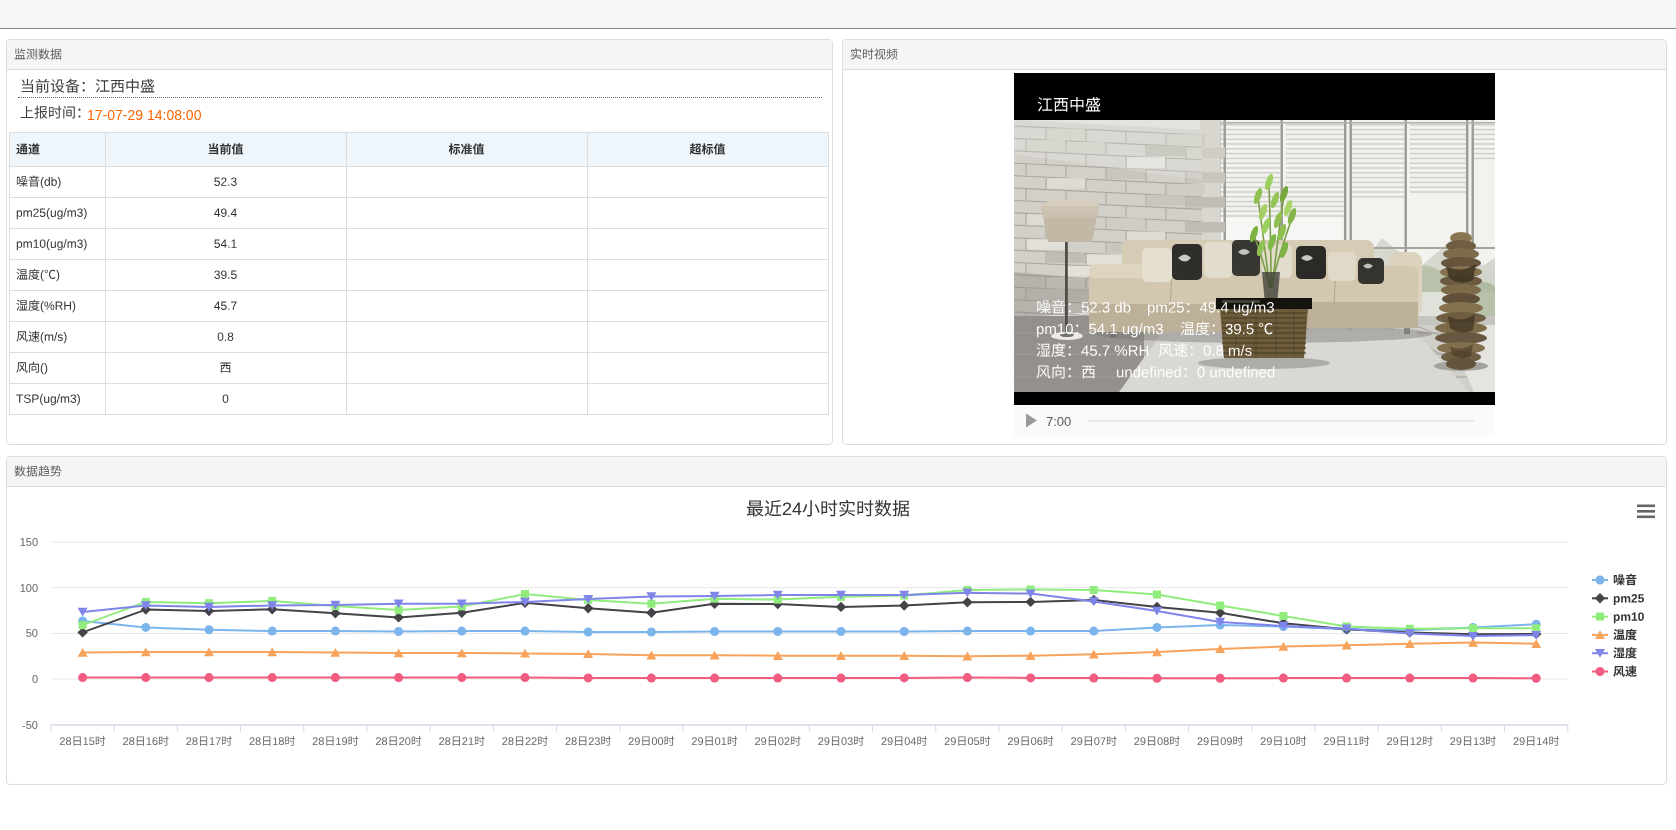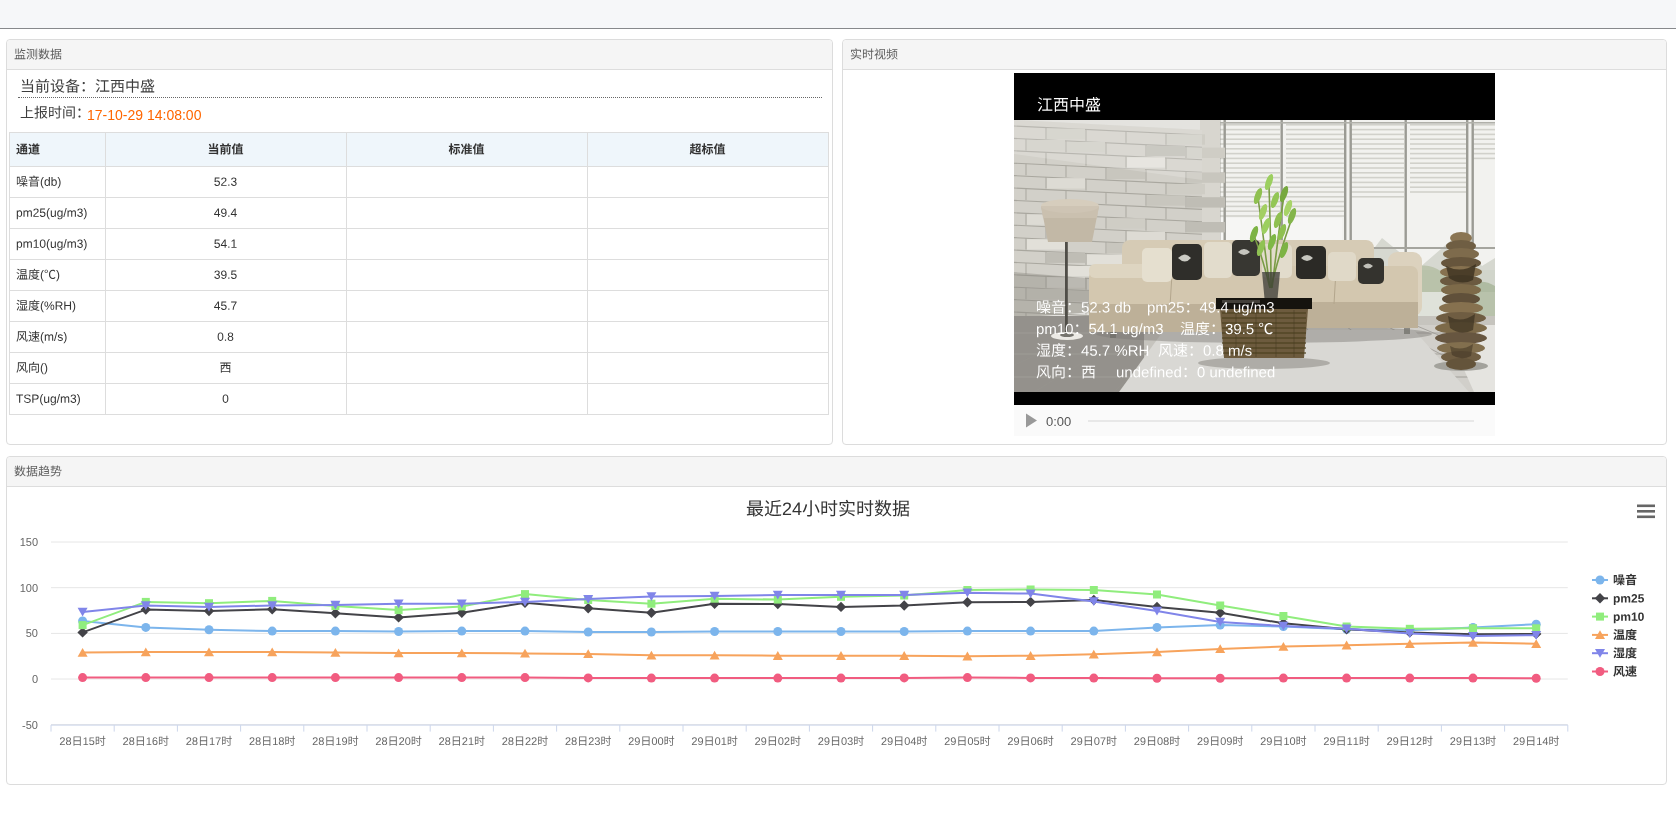--- a/index.html
+++ b/index.html
@@ -20,21 +20,21 @@
 .overlay { position:absolute; left:0; top:0; z-index:10; }
 </style>
 </head>
 <body>
 <div class="topbar"></div>
 
 <div class="panel" style="left:6px; top:39px; width:827px; height:406px;">
   <div class="phead"></div>
 </div>
 <div class="dotline"></div>
-<div class="time">17-10-29 14:08:00</div>
+<div class="time">17-07-29 14:08:00</div>
 <table class="mon">
   <colgroup>
       <col style="width:96px">
       <col style="width:241px">
       <col style="width:241px">
       <col style="width:241px">
     </colgroup>
   <tbody>
       <tr>
         <th></th>
@@ -91,21 +91,21 @@
         <td></td>
       </tr>
 </tbody>
   </table>
 
 <div class="panel" style="left:842px; top:39px; width:825px; height:406px;">
   <div class="phead"></div>
 </div>
 <div class="vbox"></div>
 <div class="vctrl"></div>
-<div class="vtime">0:00</div>
+<div class="vtime">7:00</div>
 <div class="vtrack"></div>
 
 <div class="panel" style="left:6px; top:456px; width:1661px; height:329px;">
   <div class="phead"></div>
 </div>
 
 <svg class="overlay" width="1676" height="830" viewBox="0 0 1676 830">
 <defs>
       <path id="q0" d="M0.05 0V-0.062Q0.075 -0.119 0.111 -0.163Q0.147 -0.207 0.187 -0.242Q0.226 -0.277 0.265 -0.308Q0.304 -0.338 0.335 -0.368Q0.366 -0.398 0.385 -0.432Q0.405 -0.465 0.405 -0.507Q0.405 -0.563 0.372 -0.595Q0.338 -0.626 0.279 -0.626Q0.223 -0.626 0.187 -0.595Q0.15 -0.565 0.144 -0.51L0.054 -0.518Q0.064 -0.601 0.124 -0.649Q0.185 -0.698 0.279 -0.698Q0.383 -0.698 0.439 -0.649Q0.495 -0.6 0.495 -0.51Q0.495 -0.47 0.477 -0.43Q0.458 -0.391 0.422 -0.351Q0.386 -0.312 0.284 -0.229Q0.228 -0.183 0.195 -0.146Q0.162 -0.109 0.147 -0.075H0.506V0Z"></path>
       <path id="q1" d="M0.513 -0.192Q0.513 -0.097 0.452 -0.043Q0.392 0.01 0.278 0.01Q0.168 0.01 0.106 -0.042Q0.043 -0.095 0.043 -0.191Q0.043 -0.258 0.082 -0.304Q0.121 -0.35 0.181 -0.36V-0.362Q0.125 -0.375 0.092 -0.419Q0.06 -0.463 0.06 -0.522Q0.06 -0.601 0.118 -0.649Q0.177 -0.698 0.276 -0.698Q0.378 -0.698 0.437 -0.65Q0.496 -0.603 0.496 -0.521Q0.496 -0.462 0.463 -0.418Q0.43 -0.374 0.374 -0.363V-0.361Q0.439 -0.35 0.476 -0.305Q0.513 -0.26 0.513 -0.192ZM0.404 -0.516Q0.404 -0.633 0.276 -0.633Q0.214 -0.633 0.182 -0.604Q0.149 -0.574 0.149 -0.516Q0.149 -0.457 0.183 -0.426Q0.216 -0.395 0.277 -0.395Q0.339 -0.395 0.372 -0.424Q0.404 -0.452 0.404 -0.516ZM0.421 -0.2Q0.421 -0.264 0.383 -0.297Q0.345 -0.329 0.276 -0.329Q0.209 -0.329 0.172 -0.294Q0.134 -0.259 0.134 -0.198Q0.134 -0.056 0.279 -0.056Q0.351 -0.056 0.386 -0.091Q0.421 -0.125 0.421 -0.2Z"></path>

